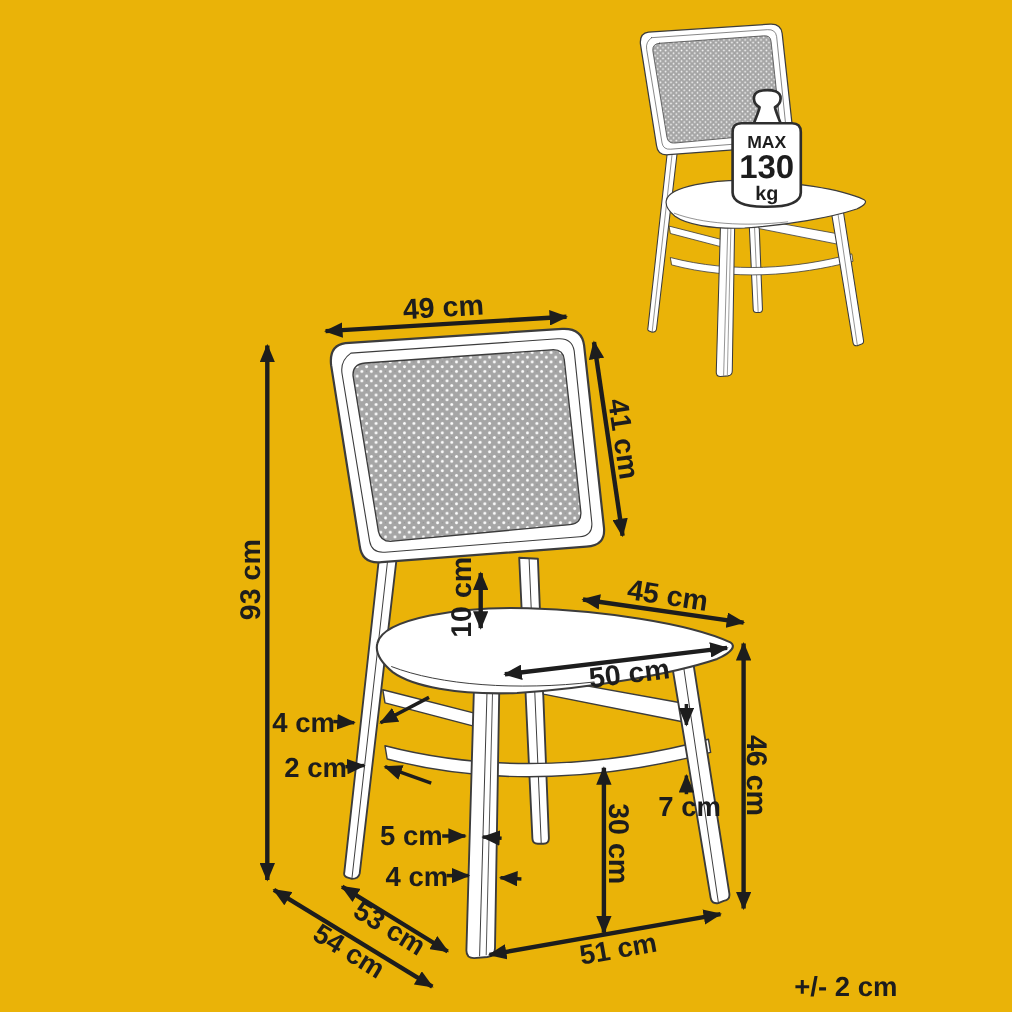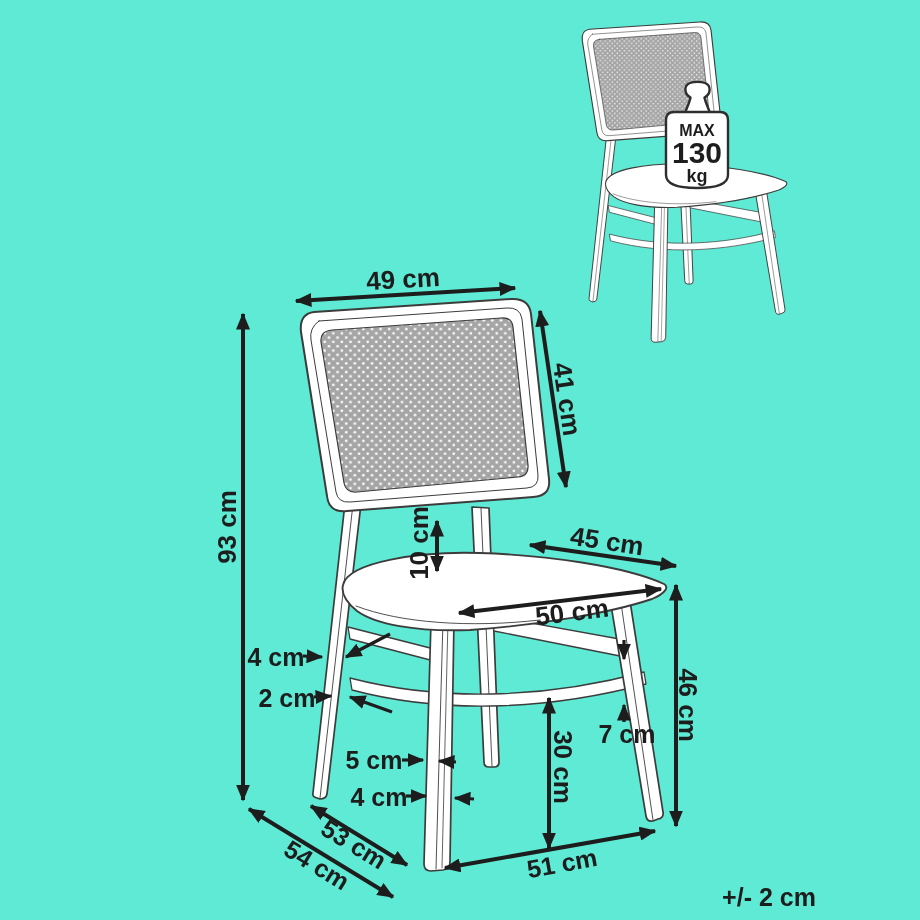--- a/index.html
+++ b/index.html
@@ -1,16 +1,16 @@
 <!DOCTYPE html>
 <html><head>
 <meta charset="utf-8">
 <style>
   html,body{margin:0;padding:0;background:#ffffff;}
-  .canvas{width:920px;height:920px;position:relative;background:#5eead4;overflow:hidden;}
+  .canvas{width:920px;height:920px;position:relative;background:#eab308;overflow:hidden;}
   svg{display:block;}
   text{font-family:"Liberation Sans","DejaVu Sans",sans-serif;font-weight:700;fill:#1d1d1d;}
   .dim-line{stroke:#1d1d1d;stroke-width:4;fill:none;}
   .dim-line-sm{stroke:#1d1d1d;stroke-width:3.2;fill:none;}
   .lbl{font-size:26px;}
   .lbl-sm{font-size:25px;}
   .badge-outline{fill:#ffffff;stroke:#2e2e2e;stroke-width:2.4;stroke-linejoin:round;}
 </style>
 </head>
 <body>

